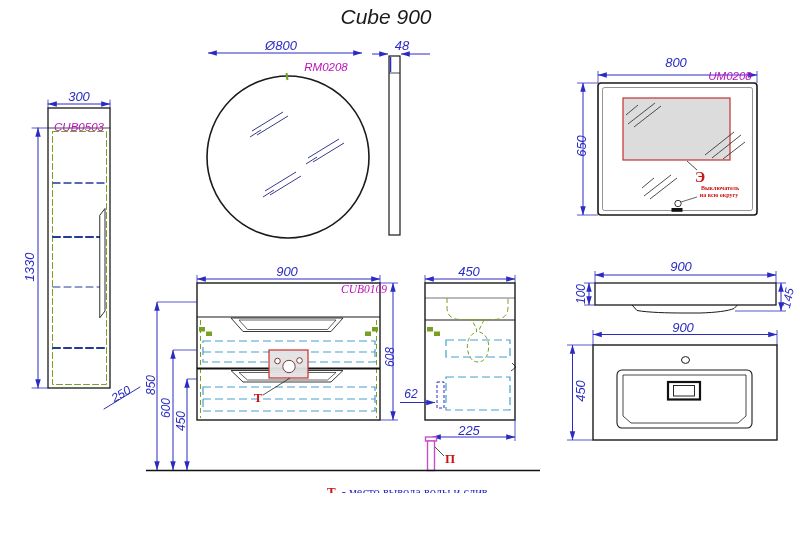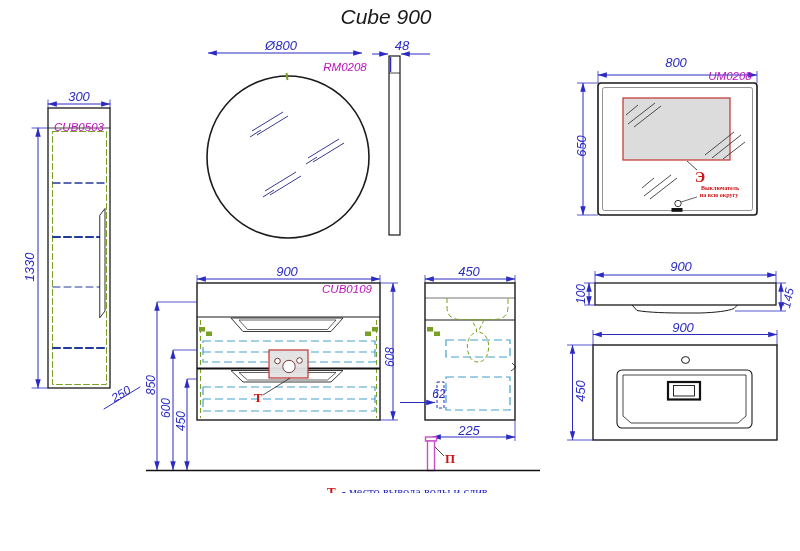--- a/index.html
+++ b/index.html
@@ -204,40 +204,40 @@
 </svg>
 
   <div class="txt title" style="left:386px;top:17px;">Cube 900</div>
 
   <div class="txt dim" style="left:79px;top:96px;">300</div>
   <div class="txt code" style="left:79px;top:127px;">CUB0503</div>
   <div class="txt dim r90" style="left:29px;top:267px;">1330</div>
   <div class="txt dim rot31 sm" style="left:121px;top:394px;">250</div>
 
   <div class="txt dim" style="left:281px;top:45px;">Ø800</div>
-  <div class="txt code" style="left:345px;top:67px;">RM0208</div>
+  <div class="txt code" style="left:326px;top:67px;">RM0208</div>
   <div class="txt dim" style="left:402px;top:45px;">48</div>
 
   <div class="txt dim" style="left:676px;top:62px;">800</div>
   <div class="txt code" style="left:730px;top:76px;">UM0208</div>
   <div class="txt dim r90" style="left:581px;top:146px;">650</div>
   <div class="txt redsym" style="left:700px;top:177px;font-size:15px;">Э</div>
   <div class="txt rednote" style="left:720px;top:188px;">Выключатель</div>
   <div class="txt rednote" style="left:719px;top:195px;">на всю округу</div>
 
   <div class="txt dim" style="left:287px;top:271px;">900</div>
-  <div class="txt code" style="left:347px;top:289px;">CUB0109</div>
+  <div class="txt code" style="left:364px;top:289px;font-family:Liberation Serif, serif;">CUB0109</div>
   <div class="txt dim r90 sm" style="left:151px;top:385px;">850</div>
   <div class="txt dim r90 sm" style="left:166px;top:408px;">600</div>
   <div class="txt dim r90 sm" style="left:181px;top:421px;">450</div>
   <div class="txt dim r90 sm" style="left:390px;top:357px;">608</div>
   <div class="txt redsym" style="left:258px;top:398px;font-size:13px;">Т</div>
 
   <div class="txt dim" style="left:469px;top:271px;">450</div>
-  <div class="txt dim sm" style="left:411px;top:394px;margin-left:28px;">62</div>
+  <div class="txt dim sm" style="left:411px;top:394px;">62</div>
   <div class="txt dim" style="left:469px;top:430px;">225</div>
   <div class="txt redsym" style="left:450px;top:459px;font-size:13px;">П</div>
 
   <div class="txt dim" style="left:681px;top:266px;">900</div>
   <div class="txt dim r90 sm" style="left:581px;top:294px;">100</div>
   <div class="txt dim rot78 sm" style="left:788px;top:298px;">145</div>
   <div class="txt dim" style="left:683px;top:327px;">900</div>
   <div class="txt dim r90" style="left:580px;top:391px;">450</div>
 
   <div class="legend-row" style="left:327px;top:485px;">

